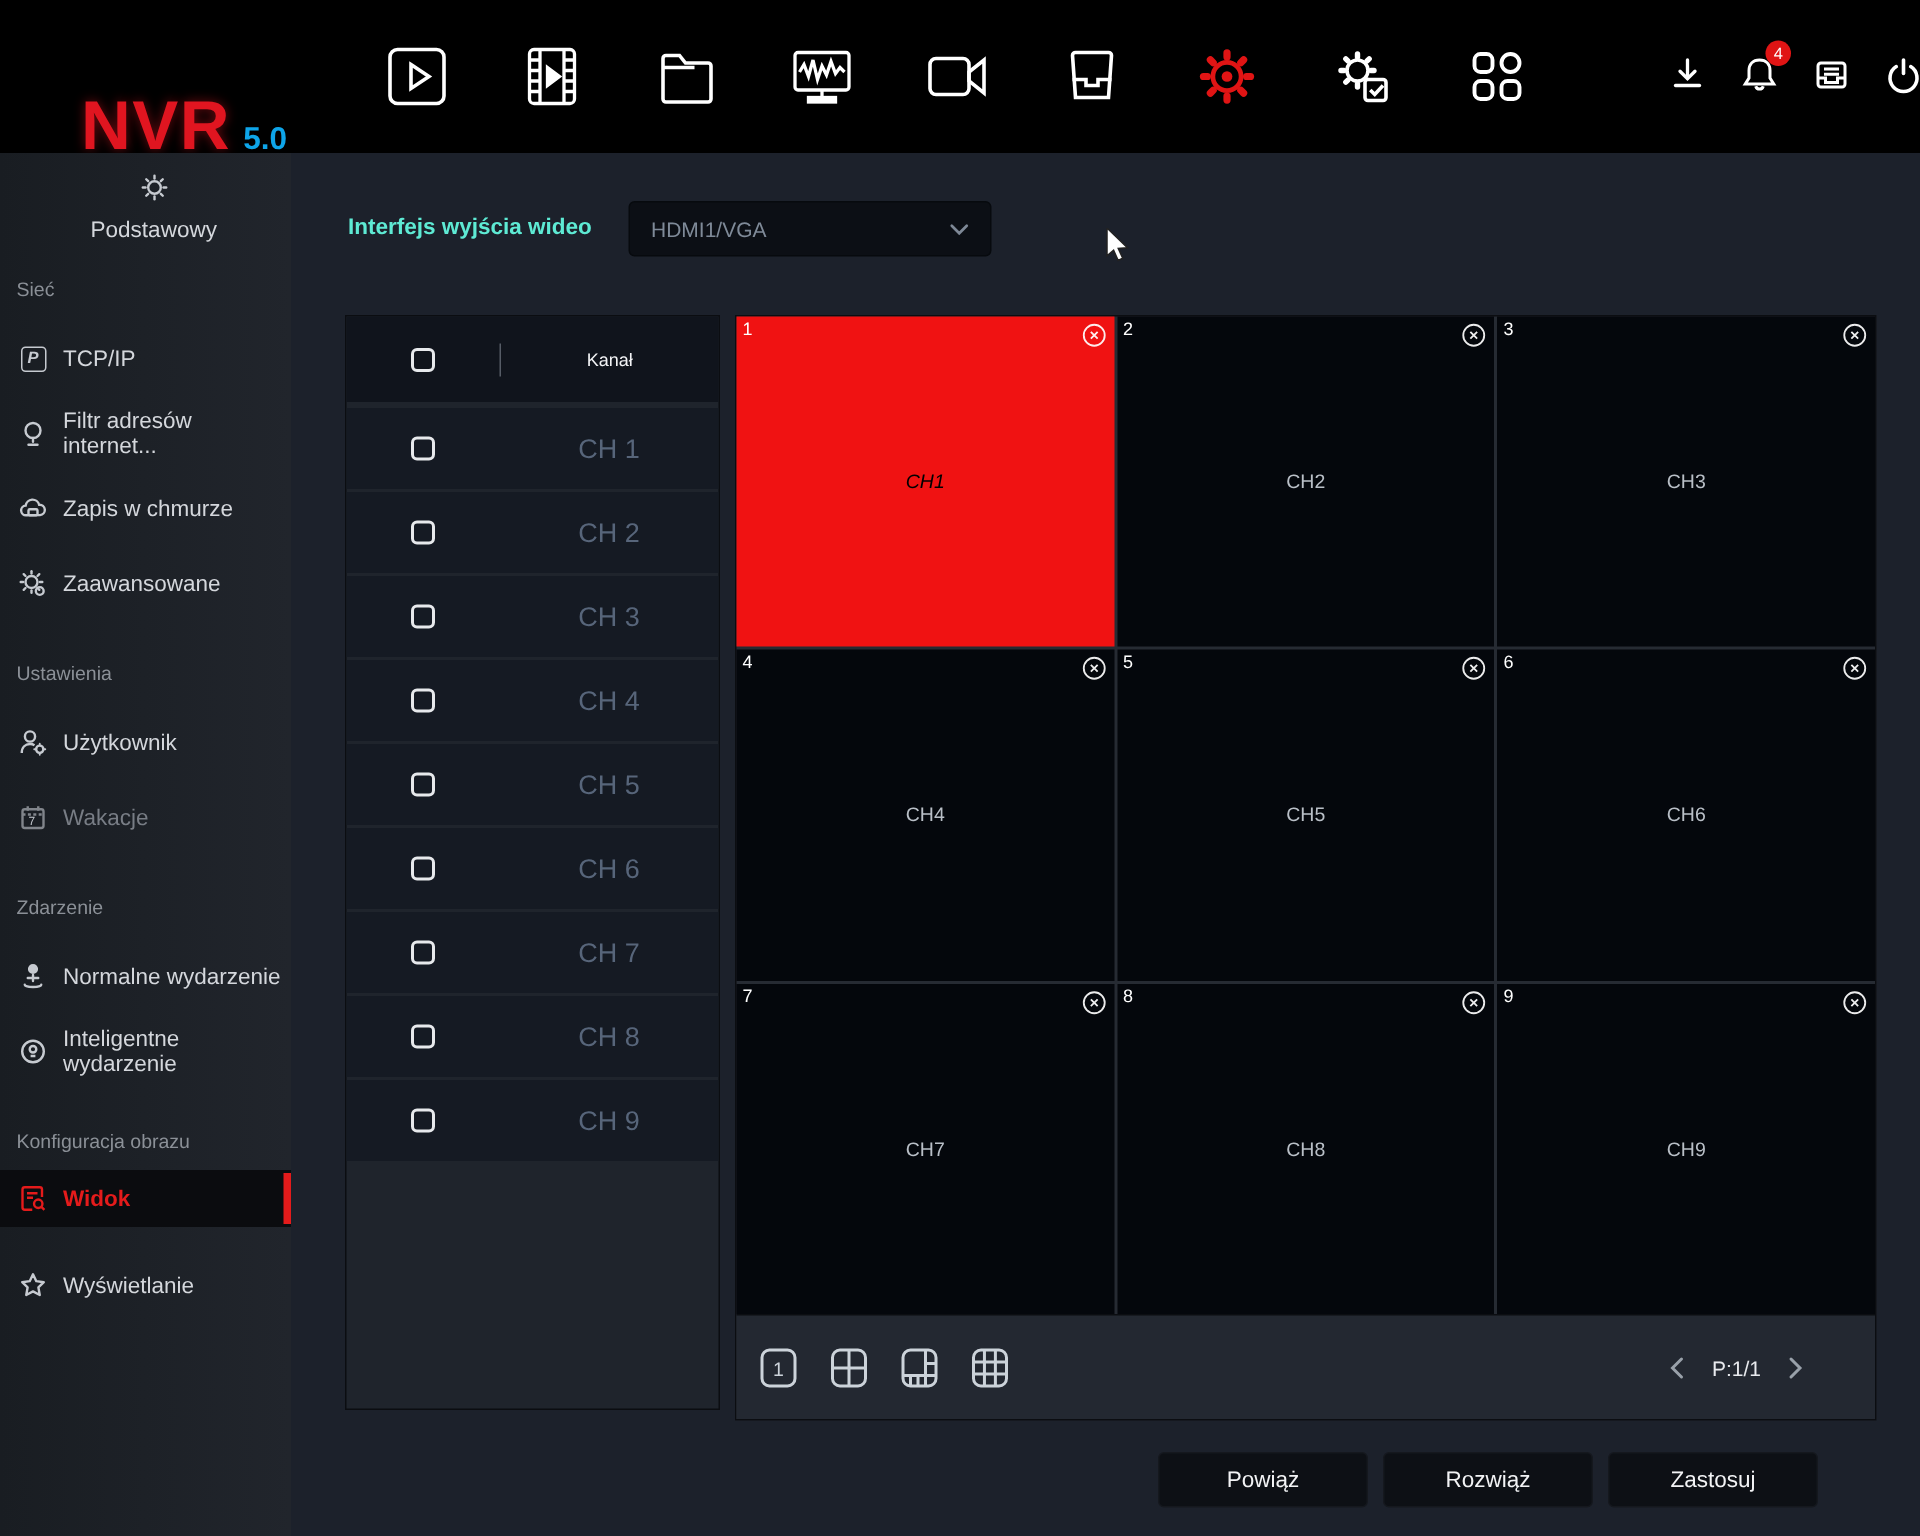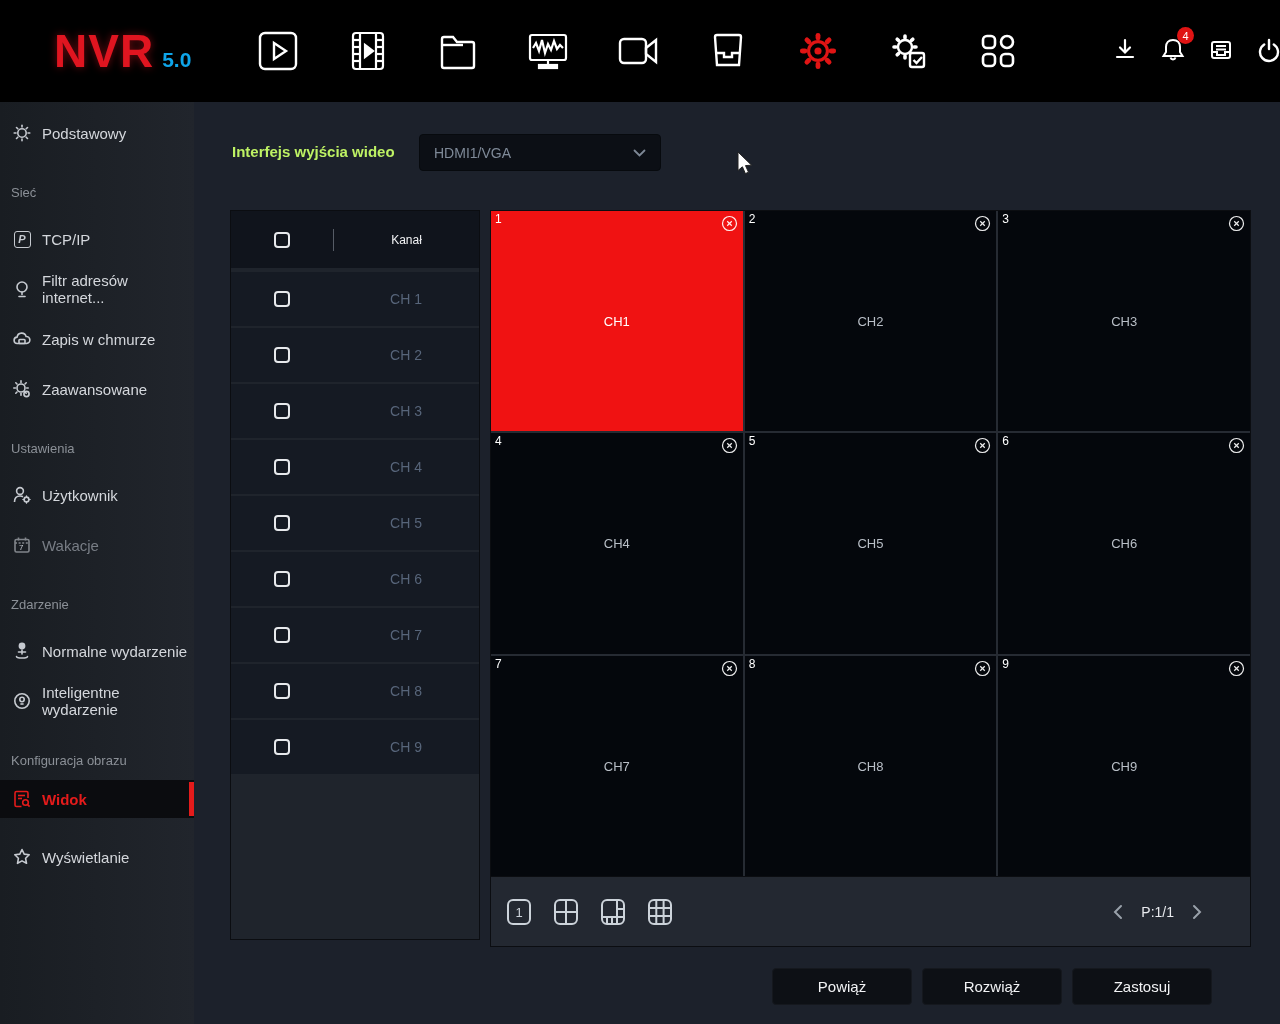--- a/index.html
+++ b/index.html
@@ -8,67 +8,67 @@
     background:#1c212b;
     font-family:"Liberation Sans", sans-serif;
     position:relative;
     color:#d4d7dc;
   }
   svg { display:block; }
 
   
   .topbar { position:absolute; left:0; top:0; width:1280px; height:102px; background:#000; }
   .logo { position:absolute; left:54px; top:24px; display:flex; align-items:baseline; }
-  .logo-brand { font-size:46px; font-weight:bold; color:#e01520; letter-spacing:1px; text-shadow:0 0 8px rgba(224,21,32,.5); }
+  .logo-brand { font-size:46px; font-weight:bold; color:#e01520; letter-spacing:1px; text-shadow:0 0 8px rgba(224,21,32,.5);margin-top:32px; }
   .logo-ver { font-size:21px; font-weight:bold; color:#0ea5e9; margin-left:8px; }
   .nav-icons { position:absolute; left:253px; top:26px; display:flex; gap:40px; }
   .tb-icon { width:50px; height:50px; display:flex; align-items:center; justify-content:center; cursor:pointer; }
   .util-icons { position:absolute; left:1108px; top:33px; display:flex; gap:14px; align-items:center; }
   .util-icon { width:34px; height:34px; display:flex; align-items:center; justify-content:center; position:relative; cursor:pointer; }
   .badge { position:absolute; top:-6px; right:-4px; min-width:17px; height:17px; border-radius:9px; background:#e01414; color:#fff; font-size:11px; display:flex; align-items:center; justify-content:center; padding:0 3px; }
 
   
   .sidebar { position:absolute; left:0; top:102px; width:194px; height:922px;
     background:linear-gradient(to right,#191d22,#21252c); padding-top:12px; }
   .side-section { height:16px; margin-top:32px; padding-left:11px; font-size:13px; color:#8b9097; display:flex; align-items:center; }
   .side-item { height:38px; margin-top:12px; padding-left:11px; display:flex; align-items:center; gap:9px; font-size:15px; color:#d4d7dc; cursor:pointer; position:relative; }
   .side-item.first { margin-top:20px; }
-  .side-item.top { margin-top:0; }
+  .side-item.top { margin-top:0;flex-direction:column; }
   .side-item.dim { color:#787d85; }
   .side-item.dim svg { opacity:.6; }
   .side-item.selected { background:#0b0c0f; color:#e41b1b; font-weight:bold; }
   .side-item.selected::after { content:""; position:absolute; right:0; top:2px; bottom:2px; width:5px; background:#e41b1b; }
   .s-ic { width:22px; height:22px; display:flex; align-items:center; justify-content:center; flex:none; }
   .icon-p { width:17px; height:17px; border:1.6px solid #c6cad0; border-radius:3px; display:flex; align-items:center; justify-content:center; font-size:11px; font-weight:bold; color:#c6cad0; font-style:normal; }
   .cal-digit { position:absolute; font-size:8px; color:#c6cad0; left:8px; top:9px; }
 
   
   .main { position:absolute; left:194px; top:102px; width:1086px; height:922px; }
-  .out-label { position:absolute; left:38px; top:41px; font-size:15px; font-weight:bold; color:#bef264; }
+  .out-label { position:absolute; left:38px; top:41px; font-size:15px; font-weight:bold; color:#5eead4; }
   .dropdown { position:absolute; left:225px; top:32px; width:242px; height:37px; background:#0c0f15; border:1px solid #070a0e; border-radius:4px; display:flex; align-items:center; padding:16px 14px; cursor:pointer; }
   .dropdown-value { flex:1; font-size:14px; color:#7f8a98; }
 
   
   .channel-panel { position:absolute; left:36px; top:108px; width:250px; height:730px; background:#1f242c; border:1px solid #0b0d11; }
   .ch-header { height:57px; background:#10141c; display:flex; align-items:center; margin-bottom:4px; }
   .cb-col { width:102px; display:flex; justify-content:center; }
   .cb { width:16px; height:16px; border:2px solid #e7e9ec; border-radius:4px; background:transparent; cursor:pointer; }
   .hdr-div { width:1px; height:22px; background:#565c66; }
   .ch-title { flex:1; text-align:center; font-size:12px; color:#f2f3f5; }
   .ch-row { height:54px; margin-bottom:2px; background:#151a23; display:flex; align-items:center; cursor:pointer; }
-  .ch-row .lbl { flex:1; text-align:center; font-size:14px; color:#57657a; }
+  .ch-row .lbl { flex:1; text-align:center; font-size:18px; color:#57657a; }
 
   
   .grid-panel { position:absolute; left:296px; top:108px; width:761px; height:737px; border:1px solid #0b0d11; background:#262b33; }
   .tiles { height:665px; display:grid; grid-template-columns:1fr 1fr 1fr; grid-template-rows:1fr 1fr 1fr; gap:2px; }
   .tile { position:relative; background:#04070c; cursor:pointer; }
   .tile.active { background:#f01212; }
   .tile-num { position:absolute; top:1px; left:4px; font-size:12px; color:#fff; }
   .tile-label { position:absolute; top:50%; left:50%; transform:translate(-50%,-50%); font-size:13px; color:#b9bfc7; }
-  .tile.active .tile-label { color:#ffffff; }
+  .tile.active .tile-label { color:#000000;font-style:italic; }
   .tile-close { position:absolute; top:4px; right:5px; cursor:pointer; opacity:.92; }
 
   .grid-toolbar { height:70px; background:#232831; border-top:1px solid #0b0d11; display:flex; align-items:center; }
   .layout-icons { margin-left:13px; display:flex; gap:17px; }
   .lo { cursor:pointer; }
   .pager { margin-left:auto; margin-right:48px; display:flex; align-items:center; gap:18px; }
   .pg-txt { font-size:14px; color:#e8eaee; }
   .pg-btn { cursor:pointer; display:flex; }
 
   

